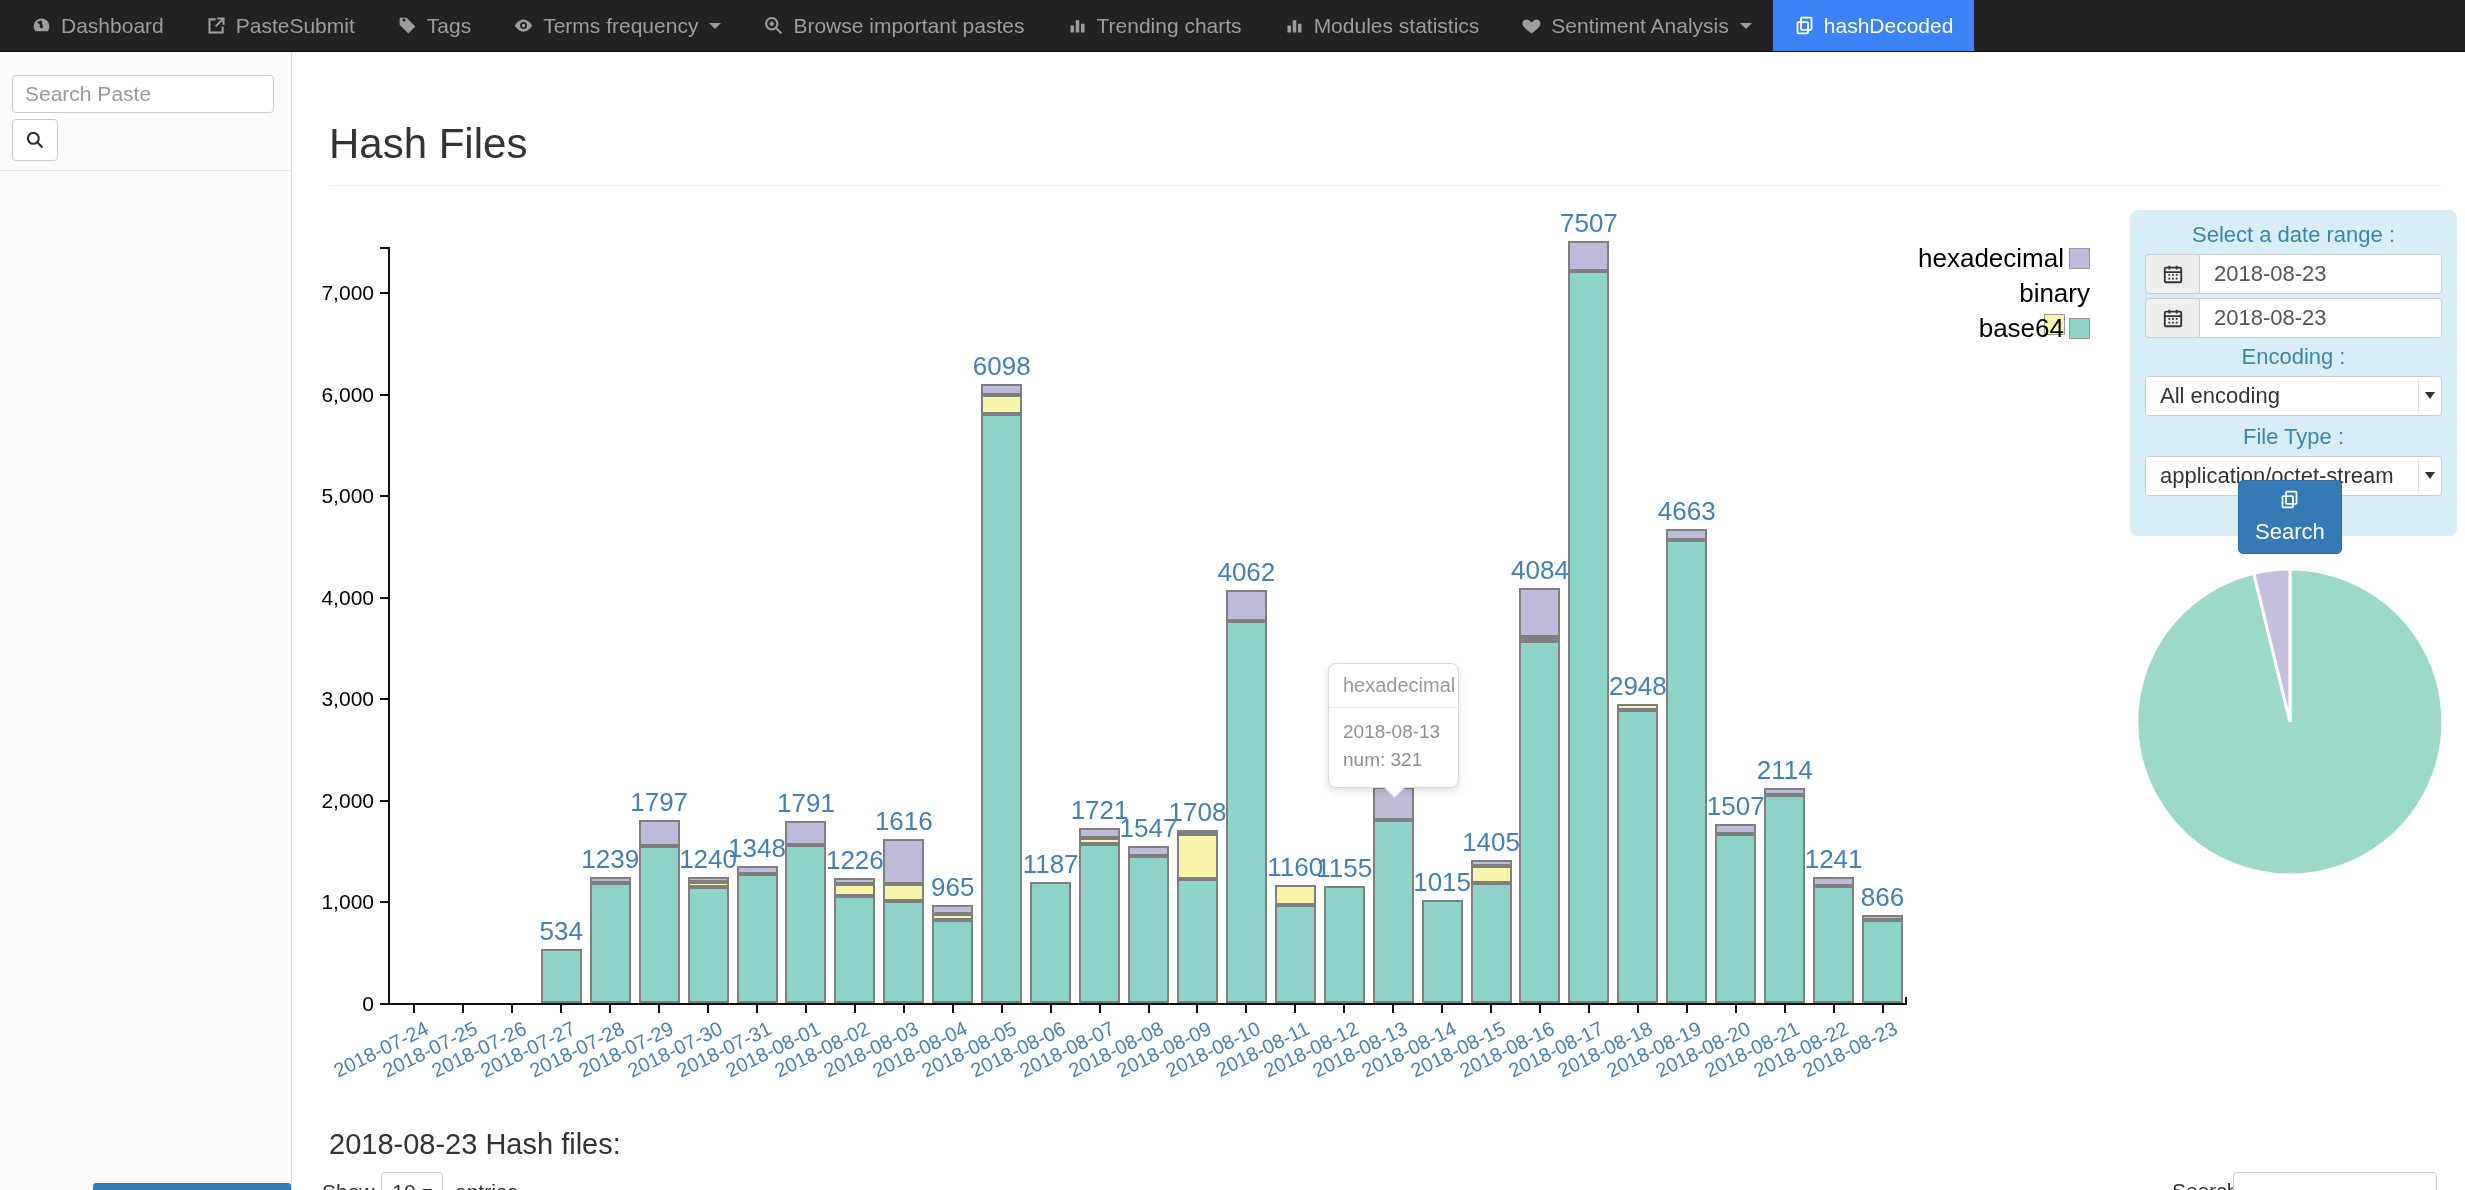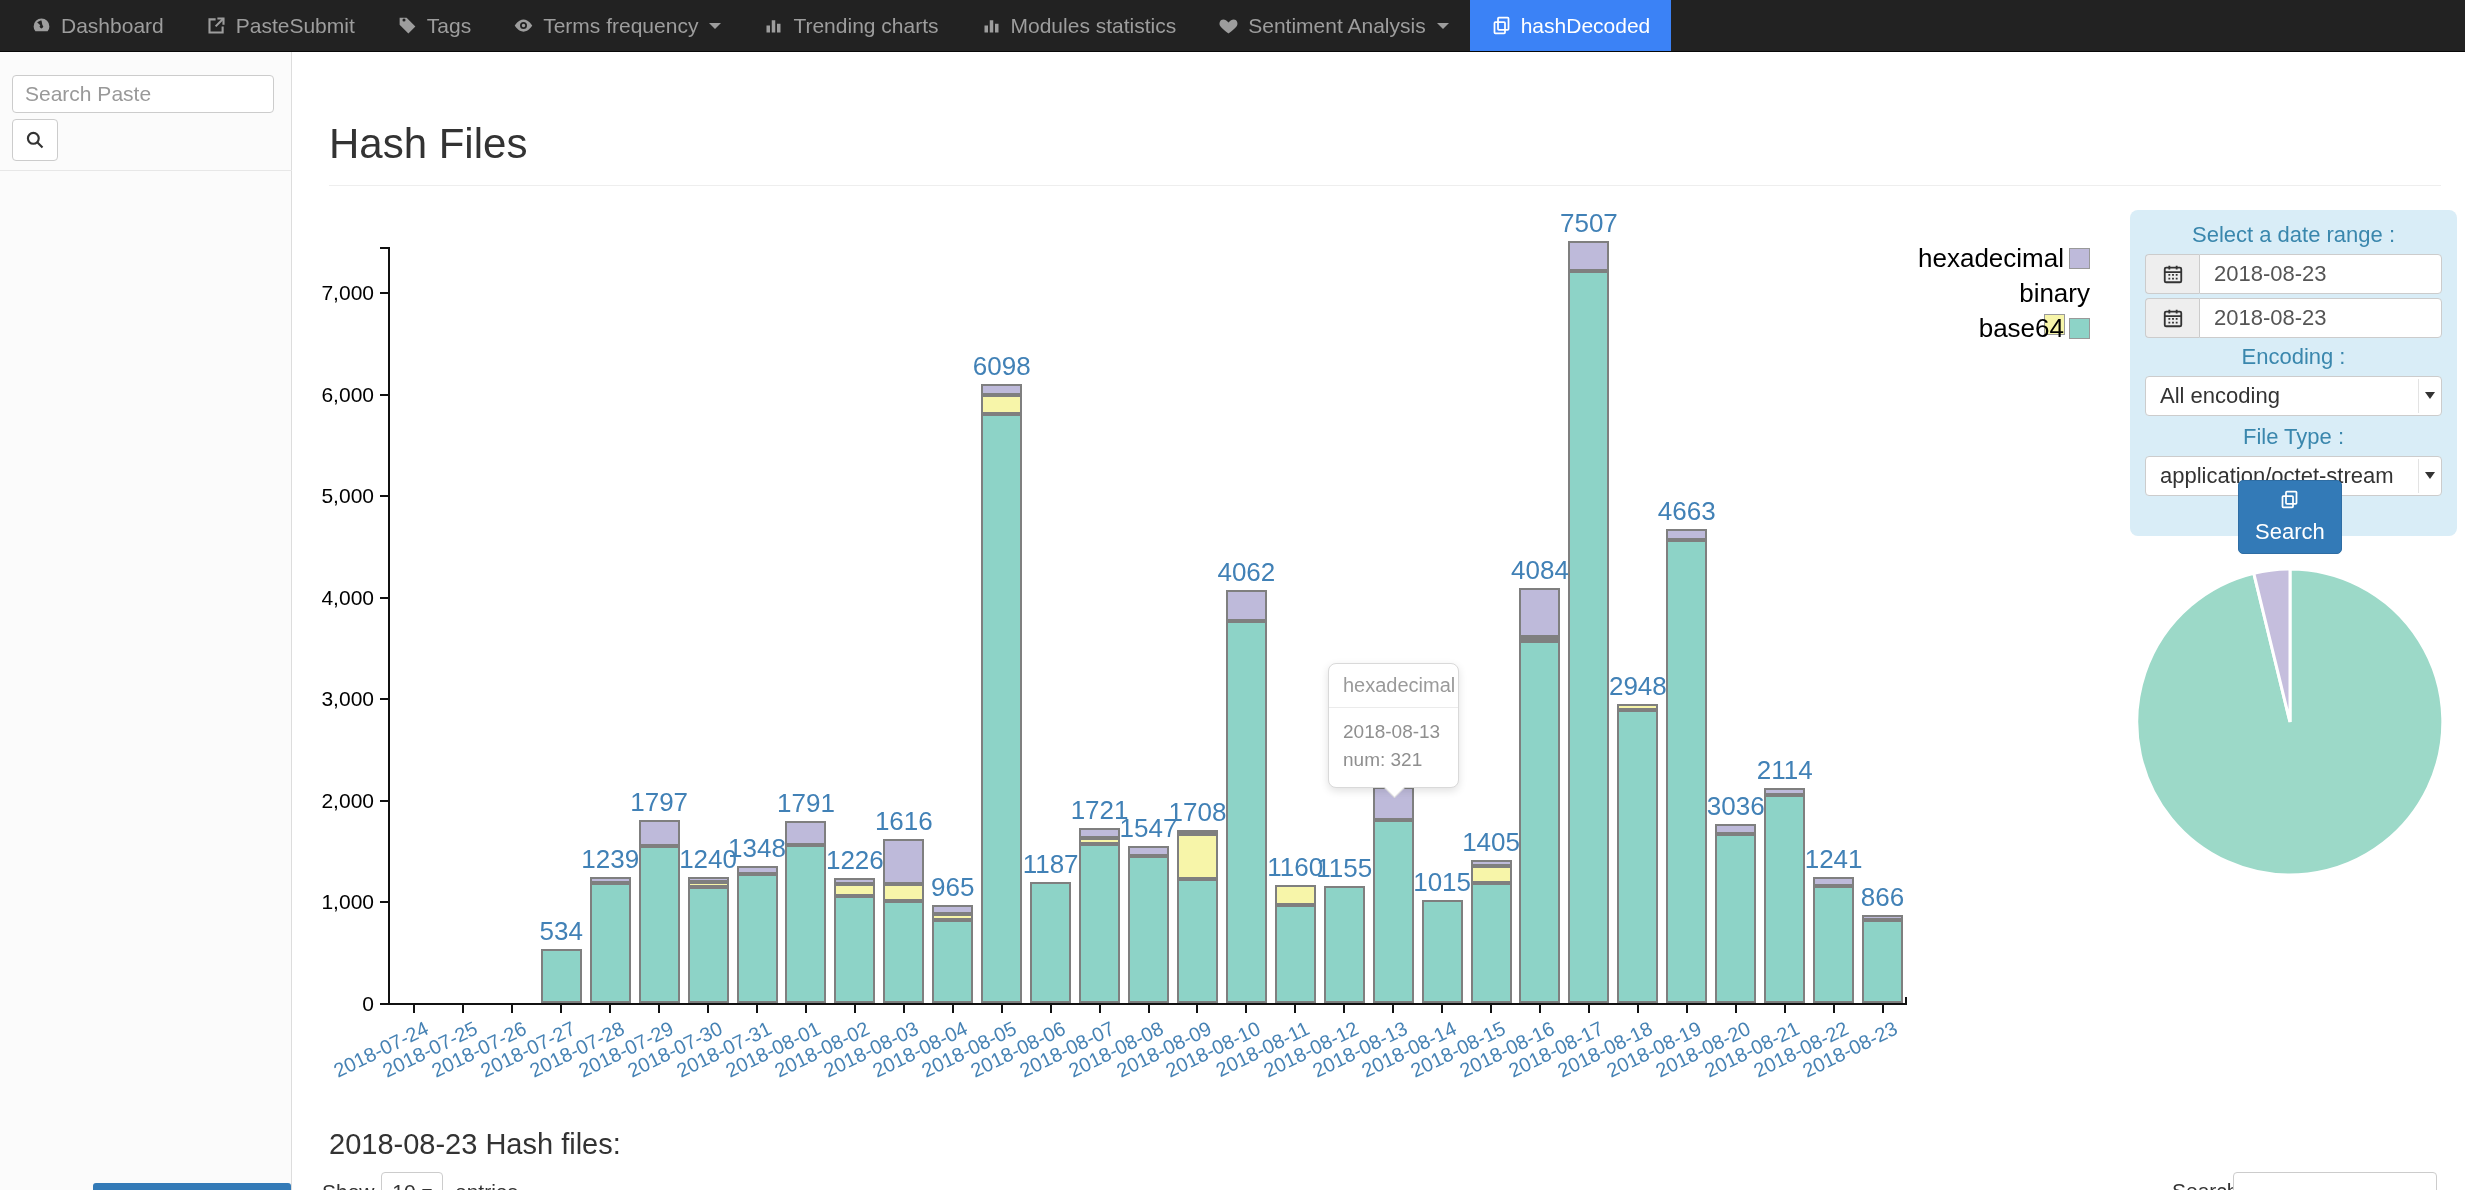--- a/index.html
+++ b/index.html
@@ -126,20 +126,28 @@
           <path d="M3 11V3h8l10 10-8 8L3 11zm5-3.5A1.5 1.5 0 1 0 8 4a1.5 1.5 0 0 0 0 3.5z"></path>
         </svg>
       <span>Tags</span>
     </div>
     <div class="nav-item">
       <svg viewBox="0 0 24 24" fill="currentColor">
           <path d="M12 5C6 5 2 12 2 12s4 7 10 7 10-7 10-7-4-7-10-7zm0 11a4 4 0 1 1 0-8 4 4 0 0 1 0 8zm0-2a2 2 0 1 0 0-4 2 2 0 0 0 0 4z"></path>
         </svg>
       <span>Terms frequency</span>
       <span class="caret"></span>
+    </div>
+    <div class="nav-item">
+      <svg viewBox="0 0 24 24" fill="none" stroke="currentColor" stroke-width="2.4">
+          <circle cx="10" cy="10" r="6.5"></circle>
+          <path d="m15 15 6 6"></path>
+          <path d="M10 7.5v5M7.5 10h5"></path>
+        </svg>
+      <span>Browse important pastes</span>
     </div>
     <div class="nav-item">
       <svg viewBox="0 0 24 24" fill="currentColor">
           <rect x="4" y="12" width="4" height="8"></rect>
           <rect x="10" y="6" width="4" height="14"></rect>
           <rect x="16" y="10" width="4" height="10"></rect>
         </svg>
       <span>Trending charts</span>
     </div>
     <div class="nav-item">
@@ -336,21 +344,21 @@
       <div class="bar-seg" title="2018-08-17" style="left: 1568.42px; top: 240.503px; width: 41px; height: 30.1667px; background: rgb(190, 186, 218);"></div>
       <div class="bar-total" style="left: 1518.92px; top: 207.503px;">7507</div>
       <div class="bar-seg" title="2018-08-18" style="left: 1617.35px; top: 710.474px; width: 41px; height: 292.526px; background: rgb(141, 211, 199);"></div>
       <div class="bar-seg" title="2018-08-18" style="left: 1617.35px; top: 703.567px; width: 41px; height: 6.90686px; background: rgb(247, 245, 169);"></div>
       <div class="bar-total" style="left: 1567.85px; top: 670.567px;">2948</div>
       <div class="bar-seg" title="2018-08-19" style="left: 1666.29px; top: 539.53px; width: 41px; height: 463.47px; background: rgb(141, 211, 199);"></div>
       <div class="bar-seg" title="2018-08-19" style="left: 1666.29px; top: 529.372px; width: 41px; height: 10.1571px; background: rgb(190, 186, 218);"></div>
       <div class="bar-total" style="left: 1616.79px; top: 496.372px;">4663</div>
       <div class="bar-seg" title="2018-08-20" style="left: 1715.23px; top: 833.985px; width: 41px; height: 169.015px; background: rgb(141, 211, 199);"></div>
       <div class="bar-seg" title="2018-08-20" style="left: 1715.23px; top: 823.828px; width: 41px; height: 10.1571px; background: rgb(190, 186, 218);"></div>
-      <div class="bar-total" style="left: 1665.73px; top: 790.828px;">3036</div>
+      <div class="bar-total" style="left: 1665.73px; top: 790.828px;">1507</div>
       <div class="bar-seg" title="2018-08-21" style="left: 1764.16px; top: 794.779px; width: 41px; height: 208.221px; background: rgb(141, 211, 199);"></div>
       <div class="bar-seg" title="2018-08-21" style="left: 1764.16px; top: 788.278px; width: 41px; height: 6.50057px; background: rgb(190, 186, 218);"></div>
       <div class="bar-total" style="left: 1714.66px; top: 755.278px;">2114</div>
       <div class="bar-seg" title="2018-08-22" style="left: 1813.1px; top: 886.091px; width: 41px; height: 116.909px; background: rgb(141, 211, 199);"></div>
       <div class="bar-seg" title="2018-08-22" style="left: 1813.1px; top: 876.95px; width: 41px; height: 9.14143px; background: rgb(190, 186, 218);"></div>
       <div class="bar-total" style="left: 1763.6px; top: 843.95px;">1241</div>
       <div class="bar-seg" title="2018-08-23" style="left: 1862.03px; top: 919.711px; width: 41px; height: 83.2886px; background: rgb(141, 211, 199);"></div>
       <div class="bar-seg" title="2018-08-23" style="left: 1862.03px; top: 915.039px; width: 41px; height: 4.67229px; background: rgb(190, 186, 218);"></div>
       <div class="bar-total" style="left: 1812.53px; top: 882.039px;">866</div>
     </div>

